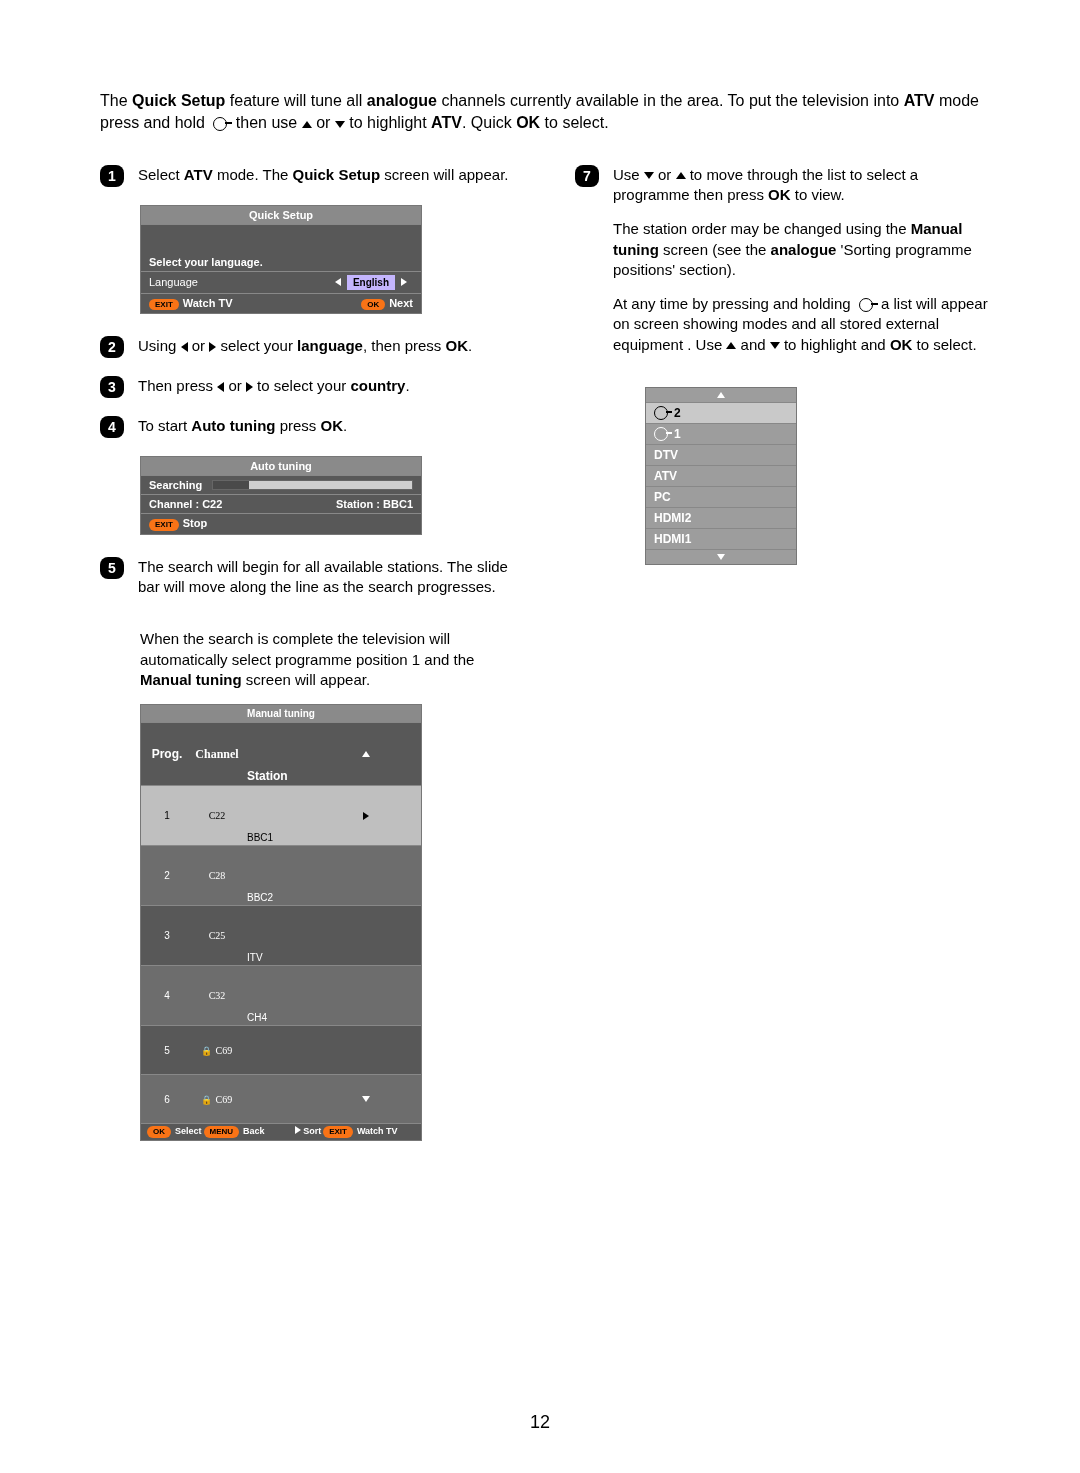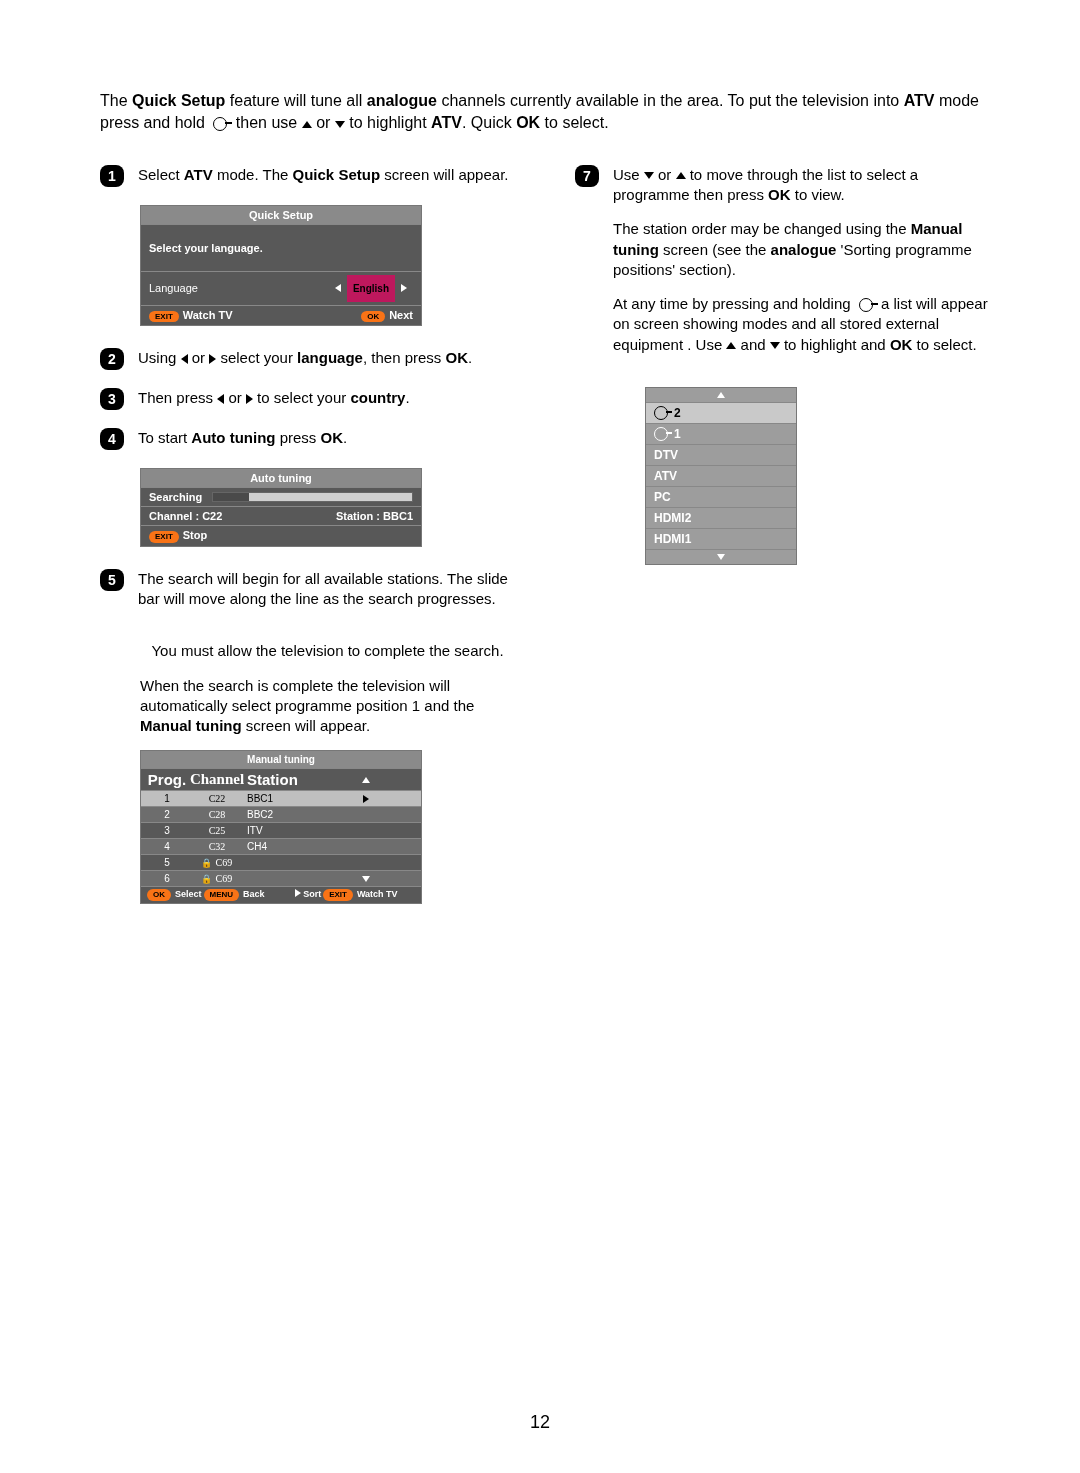--- a/index.html
+++ b/index.html
@@ -90,21 +90,21 @@
     padding: 3px 0;
     background: #8a8a8a;
   }
   .osd-row, .osd-sub {
     display: flex;
     align-items: center;
     padding: 3px 8px;
     border-top: 1px solid #888;
   }
   .osd .dark { background:#585858; }
-  .osd .big  { height: 40px; align-items: center; }
+  .osd .big  { height: 40px; align-items: flex-end; }
   .osd-footer {
     display: flex;
     gap: 30px;
     padding: 3px 8px;
     background: #585858;
     border-top: 1px solid #888;
   }
   .badge {
     display: inline-block;
     background: #f97316;
@@ -118,21 +118,21 @@
   }
   .osd .right { margin-left: auto; }
   .osd .sel {
     display: inline-flex;
     align-items: center;
     gap: 6px;
     padding: 0 6px;
     font-weight: 700;
   }
   .osd .sel-val {
-    background:#be185d; color:#000; padding:8px 6px; font-size:10px;
+    background:#c4b5fd; color:#000; padding:2px 6px; font-size:10px;
   }
   .tri {
     display:inline-block;
     width:0; height:0;
     border-top:4px solid transparent;
     border-bottom:4px solid transparent;
   }
   .tri-l { border-right:6px solid #fff; }
   .tri-r { border-left:6px solid #fff; }
   .tri-u { border-left:4px solid transparent; border-right:4px solid transparent; border-bottom:6px solid #fff; border-top:none; }
@@ -151,24 +151,24 @@
     margin: 8px 0 22px 40px;
     font-size: 10px;
     color:#fff;
     background:#585858;
     border:1px solid #777;
   }
   .mt-title { text-align:center; font-weight:700; padding:3px 0; background:#8a8a8a; }
   .mt-head, .mt-row, .mt-foot {
     display:flex; align-items:center; border-top:1px solid #888; padding:2px 6px;
   }
-  .mt-head { font-weight:700; font-size:15px; }
+  .mt-head { font-weight:700; font-size:12px; }
   .mt .c1 { width:40px; text-align:center; }
   .mt .c2 { width:60px; text-align:center;font-family:Liberation Serif, serif; }
-  .mt .c3 { width:70px; }
+  .mt .c3 { width:70px;margin-top:44px; }
   .mt .c4 { flex:1; display:flex; justify-content:center; }
   .mt-row.alt { background:#6d6d6d; }
   .mt-row.sel { background:#bfbfbf; color:#000; }
   .mt-foot { font-size:9px; gap:30px; }
   .mt-foot .col2 { display:flex; flex-direction:row; gap:2px; }
   .lock { font-size:9px; }
 
   
   .modelist {
     width: 150px;
@@ -323,21 +323,20 @@
       </div>
 
       <div class="step">
         <div class="step-num">5</div>
         <div class="step-text">
           <p>The search will begin for all available stations. The slide bar will move along the line as the search progresses.</p>
         </div>
       </div>
 
       <div class="indent-block">
-        <p class="centered-note">You must allow the television to complete the search.</p>
         <p>
           <span>When the search is complete the television will automatically select programme position 1 and the </span><b>Manual tuning</b><span> screen will appear.</span>
         </p>
       </div>
 
       <div class="mt">
         <div class="mt-title">Manual tuning</div>
         <div class="mt-head">
           <div class="c1">Prog.</div>
           <div class="c2">Channel</div>

